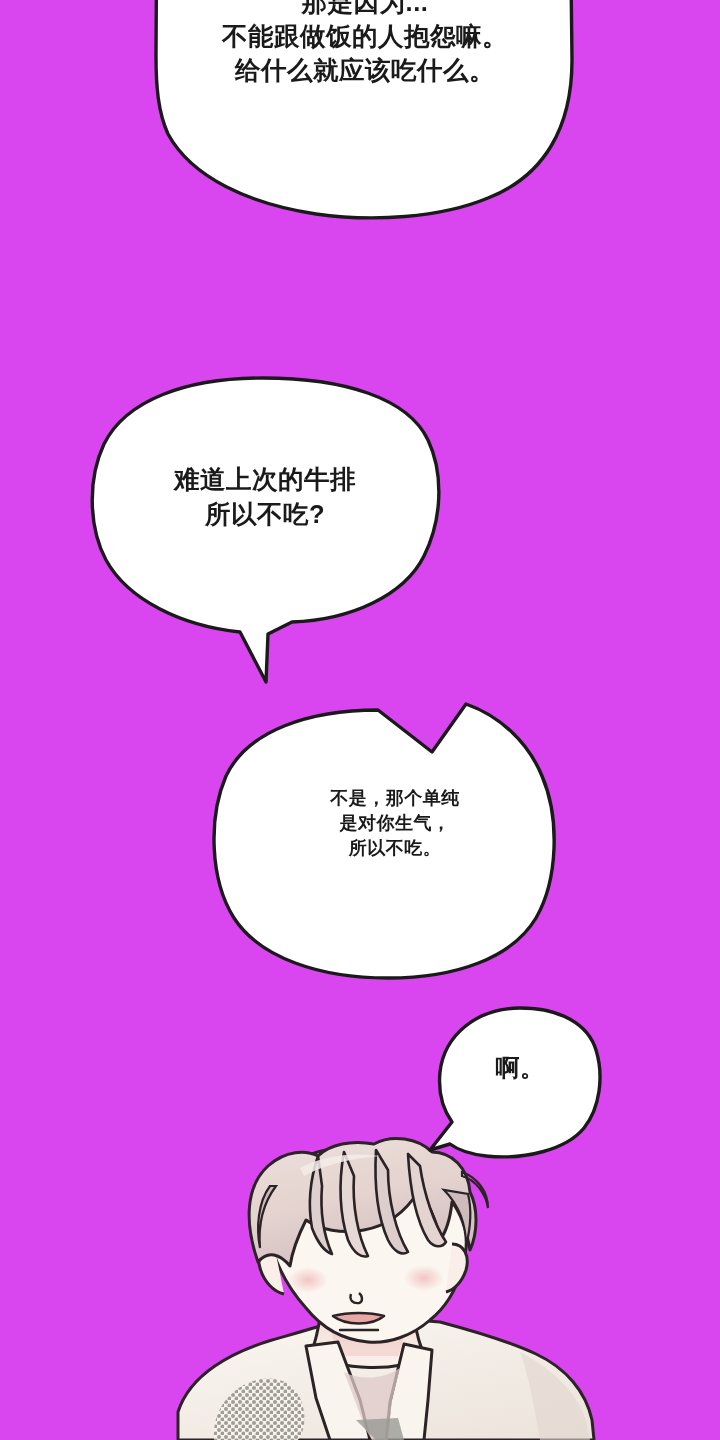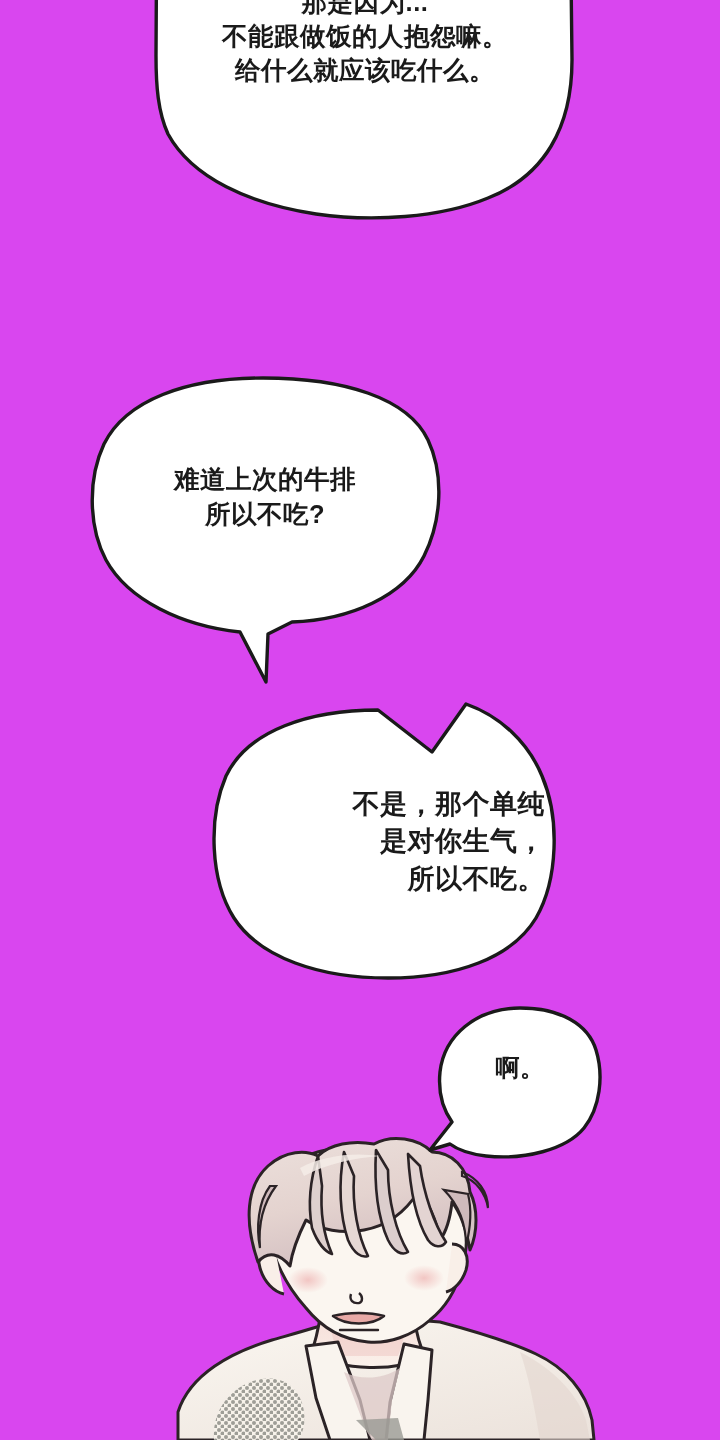--- a/index.html
+++ b/index.html
@@ -44,26 +44,25 @@
     line-height: 1.33;
   }
   #bubble2-text {
     left: 110px;
     top: 462px;
     width: 310px;
     font-size: 25.5px;
     line-height: 1.38;
   }
   #bubble3-text {
-    left: 215px;
+    left: 230px;
     top: 786px;
     width: 330px;
-    font-size: 27px;
+    font-size: 18px;
     line-height: 1.38;
-    text-align: right;
   }
   #bubble4-text {
     left: 445px;
     top: 1052px;
     width: 150px;
     font-size: 24px;
     line-height: 1.3;
   }
 </style>
 </head>

